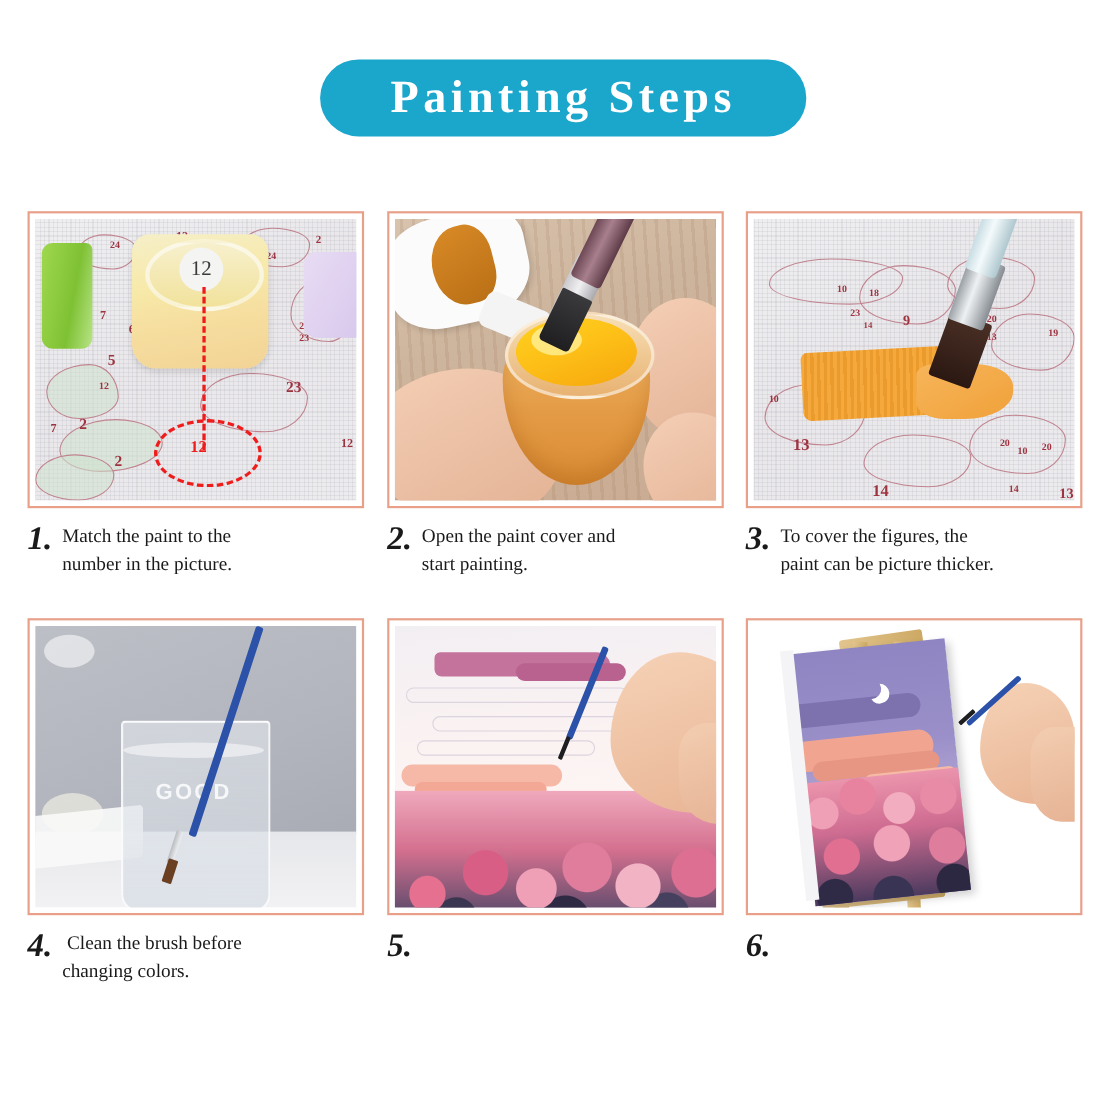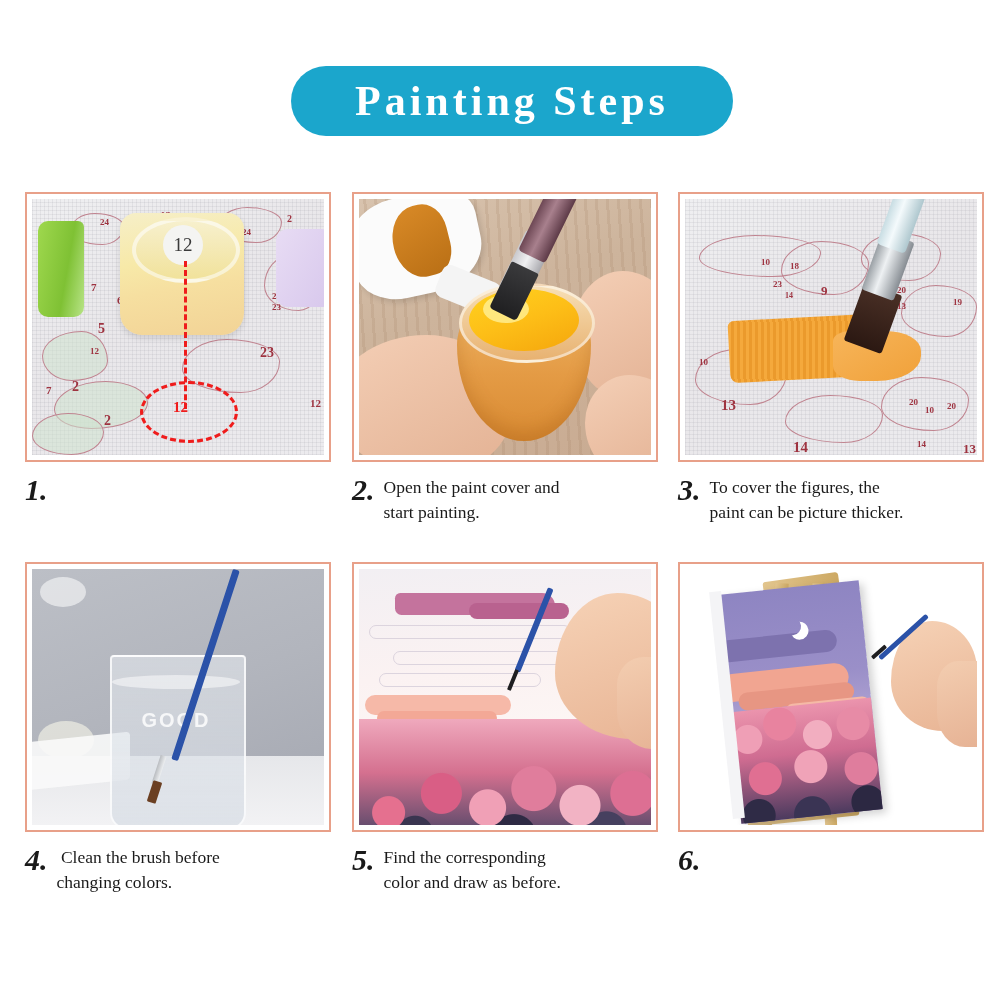--- a/index.html
+++ b/index.html
@@ -2,21 +2,21 @@
 <html><head>
 <meta charset="utf-8">
 <style>
   html,body{margin:0;padding:0;}
   body{
     width:1000px;height:1000px;background:#ffffff;
     font-family:"Liberation Serif",serif;overflow:hidden;position:relative;
   }
   
   #title-banner{
-    position:absolute;left:291px;top:66px;width:442px;height:70px;
+    position:absolute;left:291px;top:54px;width:442px;height:70px;
     background:#1BA6CC;border-radius:35px;
     display:flex;align-items:center;justify-content:center;
   }
   #title-text{
     color:#ffffff;font-size:42px;font-weight:bold;letter-spacing:4px;
     font-family:"Liberation Serif",serif;line-height:1;
   }
   
   .panel{position:absolute;width:306px;}
   .frame{
@@ -132,20 +132,22 @@
         <span style="font-size:19px;color:#3a3a3a;font-family:'Liberation Serif',serif;">12</span>
       </div>
 
       <div class="red-dash-line" style="left:152px;top:62px;height:148px;"></div>
       <div class="red-ellipse" style="left:108px;top:182px;width:92px;height:56px;"></div>
       <span style="position:absolute;left:141px;top:200px;font-size:15px;color:#ef1c1c;font-weight:bold;font-family:'Liberation Serif',serif;">12</span>
     </div>
   </div>
   <div class="caption">
     <span class="step-num">1.</span>
+    <span class="step-text">Match the paint to the
+number in the picture.</span>
   </div>
 </div>
 
 <div class="panel" style="left:352px;top:192px;">
   <div class="frame">
     <div class="photo">
       <div class="wood-bg"></div>
 
       <div style="position:absolute;left:-8px;top:-4px;width:130px;height:100px;background:#fbfbfb;border-radius:40% 30% 45% 35%;transform:rotate(-12deg);box-shadow:2px 3px 6px rgba(0,0,0,.14);"></div>
       <div style="position:absolute;left:34px;top:6px;width:56px;height:72px;background:linear-gradient(160deg,#d98a27,#b96f15);border-radius:50% 40% 38% 48%;transform:rotate(-14deg);"></div>
@@ -273,22 +275,20 @@
             linear-gradient(180deg,#efa9bd 0%,#d4708f 45%,#4c4566 100%);"></div>
 
       <div class="hand5" style="left:196px;top:24px;width:130px;height:146px;"></div>
       <div style="position:absolute;left:258px;top:88px;width:90px;height:92px;background:linear-gradient(160deg,#f3cdb0,#e5b092);border-radius:30% 10% 10% 40%;"></div>
       <div style="position:absolute;left:172px;top:16px;width:6px;height:90px;background:#2b52a8;transform:rotate(22deg);border-radius:2px;"></div>
       <div style="position:absolute;left:152px;top:100px;width:4px;height:22px;background:#1e1e20;transform:rotate(22deg);border-radius:1px;"></div>
     </div>
   </div>
   <div class="caption">
     <span class="step-num">5.</span>
-    <span class="step-text">Find the corresponding
-color and draw as before.</span>
   </div>
 </div>
 
 <div class="panel" style="left:678px;top:562px;">
   <div class="frame">
     <div class="photo" style="background:#ffffff;">
 
       <div class="easel-leg" style="left:78px;top:8px;width:76px;height:14px;border-radius:3px;transform:rotate(-8deg);"></div>
       <div class="easel-leg" style="left:82px;top:14px;width:13px;height:250px;transform:rotate(4deg);"></div>
       <div class="easel-leg" style="left:134px;top:14px;width:12px;height:250px;transform:rotate(-3deg);"></div>

